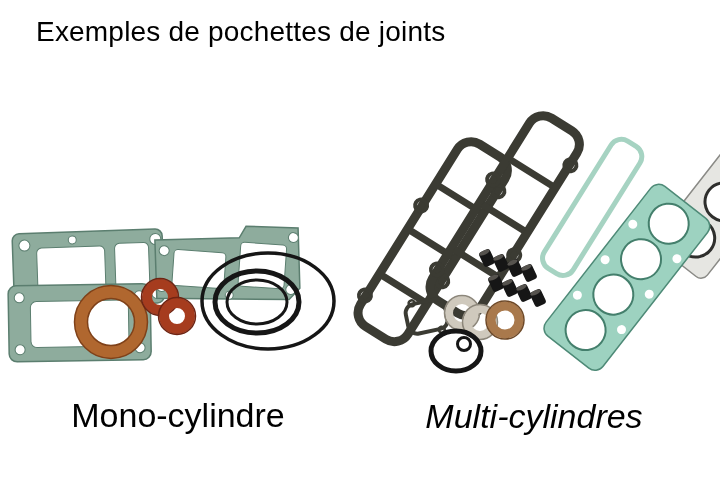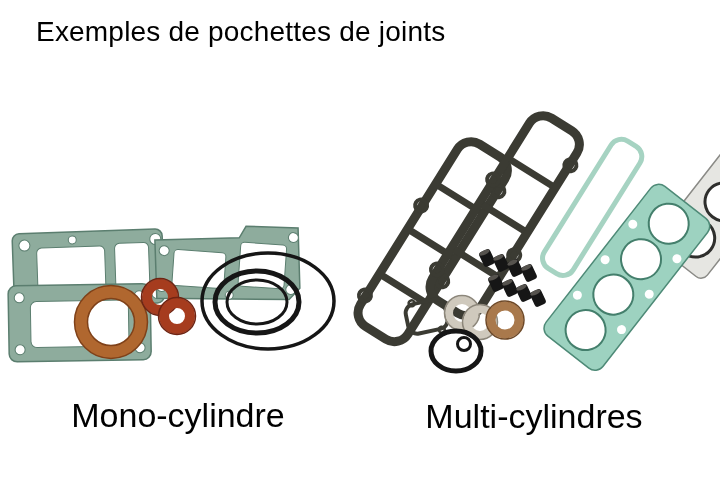--- a/index.html
+++ b/index.html
@@ -6,21 +6,21 @@
   .page{
     position:relative;width:720px;height:490px;background:#fff;
     overflow:hidden;font-family:"Liberation Sans", sans-serif;color:#000;
   }
   .title{
     position:absolute;top:10px;left:0;width:720px;text-align:left;
     font-size:28px;line-height:43px;font-weight:400;letter-spacing:0.2px;padding-left:36px;
   }
   .caption{position:absolute;font-size:34px;font-weight:400;text-align:center;}
   .caption-left{left:8px;top:390px;width:340px;margin-top:6px;}
-  .caption-right{left:362px;top:397px;width:344px;}
+  .caption-right{left:362px;top:397px;width:344px;font-style:italic;}
   svg.scene{position:absolute;left:0;top:0;}
 </style>
 </head>
 <body>
 
 <div class="page">
 
   <header class="title">
     <div>Exemples de pochettes de joints</div>
   </header>

